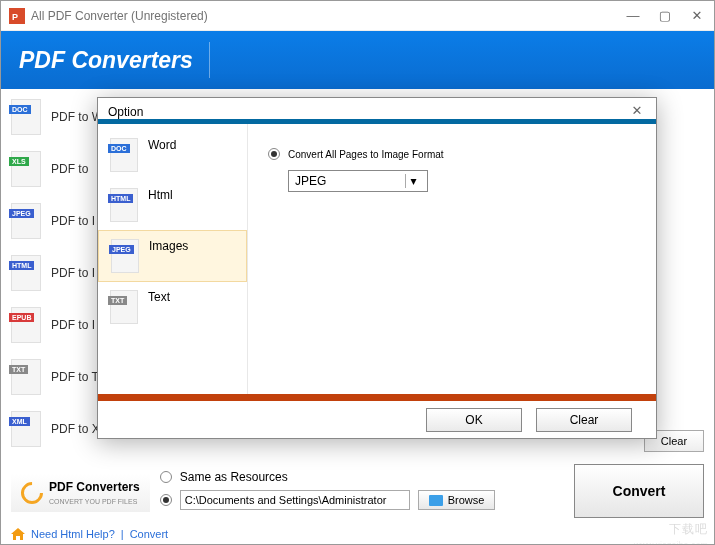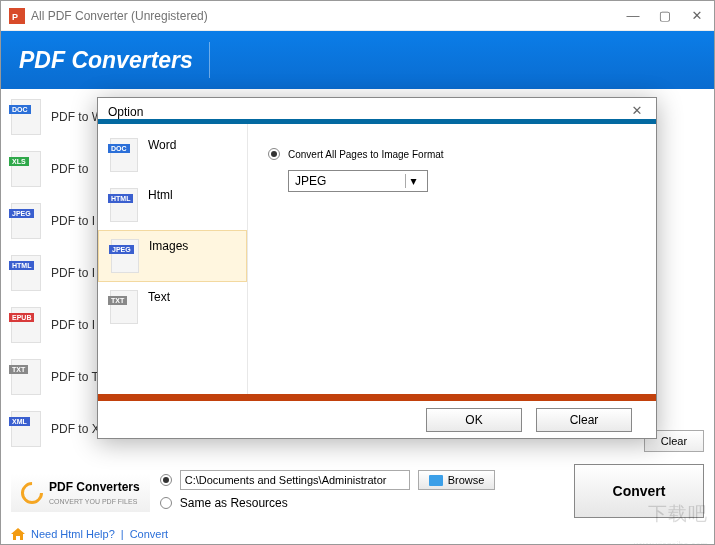--- a/index.html
+++ b/index.html
@@ -57,21 +57,21 @@
 .side-item.selected { background: #fff6df; border: 1px solid #f3d9a0; }
 .side-icon { width: 28px; height: 34px; background: #f5f5f5; border: 1px solid #e0e0e0; position: relative; flex-shrink: 0; }
 .modal-content { flex: 1; padding: 24px 20px; }
 .opt-row { display: flex; align-items: center; gap: 8px; margin-bottom: 10px; font-size: 10px; }
 .combo { width: 140px; height: 22px; border: 1px solid #888; display: inline-flex; align-items: center; padding: 0 6px; font-size: 12px; background: #fff; margin-left: 20px; justify-content: space-between; }
 .combo-arrow { width: 16px; height: 14px; border-left: 1px solid #aaa; display: flex; align-items: center; justify-content: center; }
 .modal-buttons { height: 44px; border-top: 7px solid #c2410c; display: flex; align-items: center; justify-content: flex-end; gap: 14px; padding: 0 24px; }
 .dlg-btn { width: 96px; height: 24px; border: 1px solid #888; background: linear-gradient(180deg,#fff,#eaeaea); font-size: 12px; }
 
 
-.watermark { position: absolute; bottom: 17px; right: 6px; color: rgba(0,0,0,0.15); font-size: 19px; font-family: 'SimHei', sans-serif; letter-spacing: 1px; pointer-events: none; }
+.watermark { position: absolute; bottom: 6px; right: 6px; color: rgba(0,0,0,0.15); font-size: 12px; font-family: 'SimHei', sans-serif; letter-spacing: 1px; pointer-events: none; }
 .watermark-sub { position: absolute; bottom: -6px; right: 6px; color: rgba(0,0,0,0.08); font-size: 9px; }
 </style>
 </head>
 <body>
 
 <div class="title-bar">
   <svg class="title-bar-icon" viewBox="0 0 16 16">
       <rect width="16" height="16" fill="#d84b2a"></rect>
       <text x="3" y="12" font-size="9" fill="#fff" font-weight="bold">P</text>
     </svg>
@@ -140,30 +140,30 @@
   <div class="brand-row">
     <div class="brand-block">
       <div class="brand-logo"></div>
       <div class="brand-text">
         <b>PDF Converters</b><br>
         <span style="font-size:7px;color:#888;">CONVERT YOU PDF FILES</span>
       </div>
     </div>
     <div style="flex:1">
       <div class="radio-row">
+        <span class="radio"></span>
+        <span>Same as Resources</span>
+      </div>
+      <div class="radio-row">
         <span class="radio checked"></span>
         <input class="path-input" value="C:\Documents and Settings\Administrator" style="">
         <button class="browse-btn">
           <span class="folder-icon"></span>
           <span>Browse</span>
         </button>
-      </div>
-      <div class="radio-row">
-        <span class="radio"></span>
-        <span>Same as Resources</span>
       </div>
     </div>
   </div>
   <button class="convert-btn">Convert</button>
 </div>
 
 <div class="help-row">
   <svg class="home-icon" viewBox="0 0 14 12">
       <polygon points="7,0 14,6 12,6 12,12 9,12 9,8 5,8 5,12 2,12 2,6 0,6" fill="#f39c12"></polygon>
     </svg>

